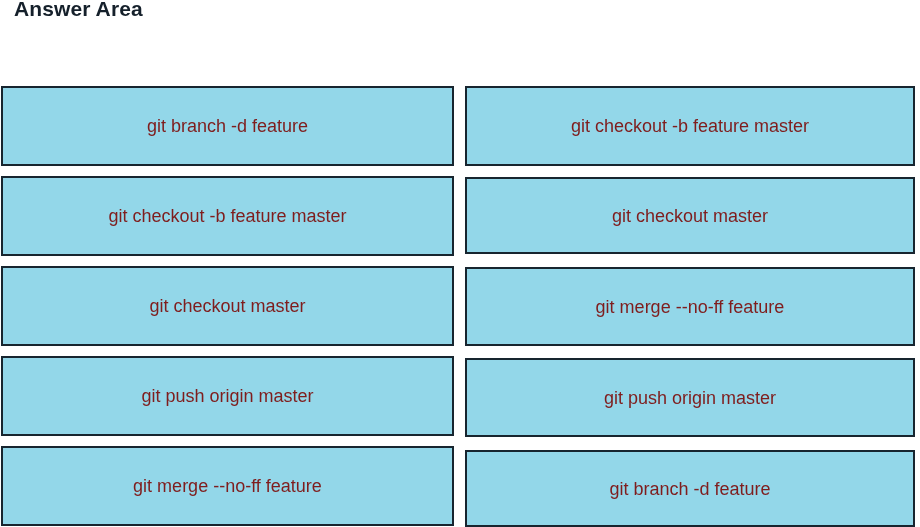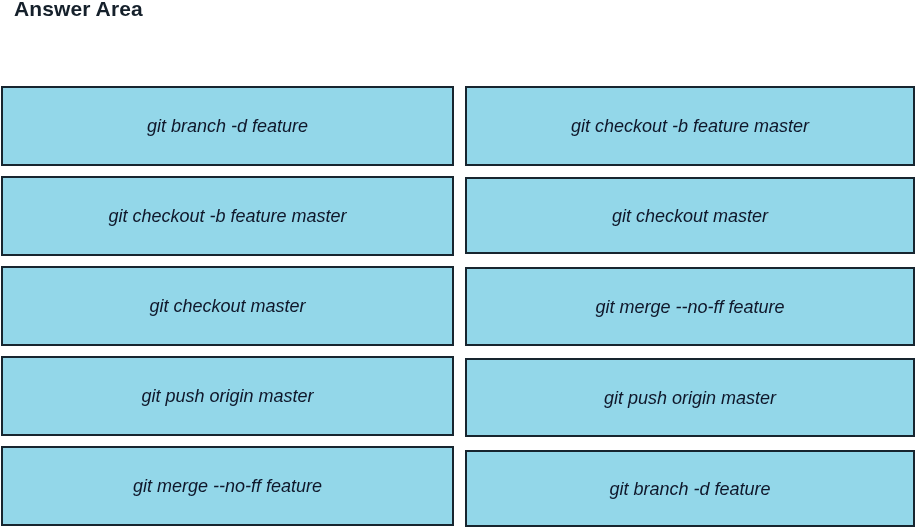--- a/index.html
+++ b/index.html
@@ -57,25 +57,24 @@
     margin-bottom: 10px;
     background: #93d7e9;
     border: 2px solid #17252f;
     display: flex;
     align-items: center;
     justify-content: center;
     overflow: hidden;
   }
   .option-label {
     font-size: 18px;
-    color: #0f172a;
+    color: #7f1d1d;
     text-align: center;
     white-space: nowrap;
     line-height: 20px;
-    font-style: italic;
   }
 
   
   .column-right .option-box { height: 77px; margin-bottom: 13px; }
   .column-right .option-box.row-1 { height: 80px; margin-bottom: 11px; }
   .column-right .option-box.row-3 { height: 79px; margin-bottom: 12px; }
   .column-right .option-box.row-4 { height: 79px; margin-bottom: 13px; }
 </style>
 </head>
 <body>

